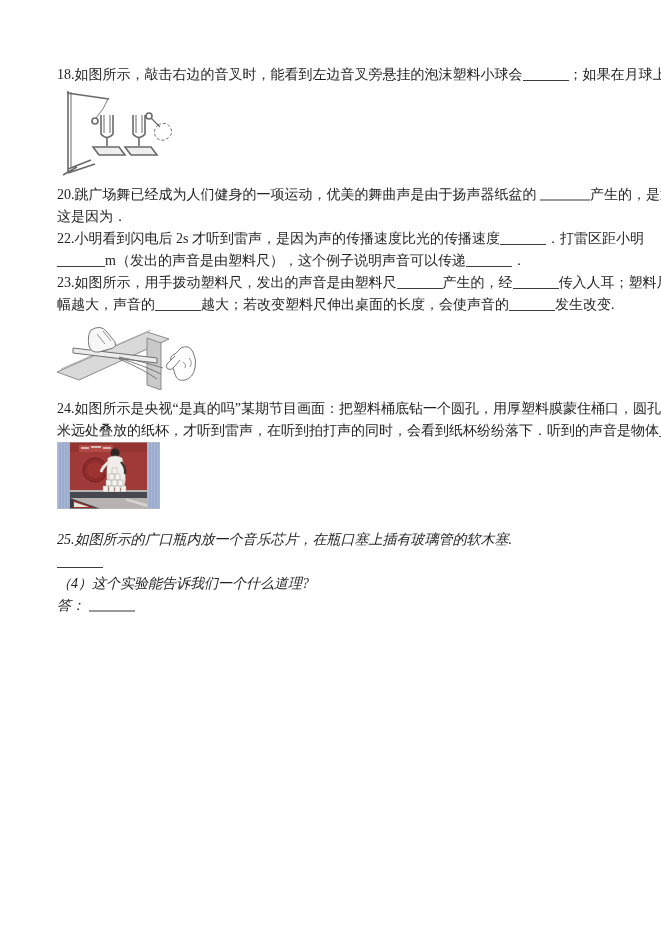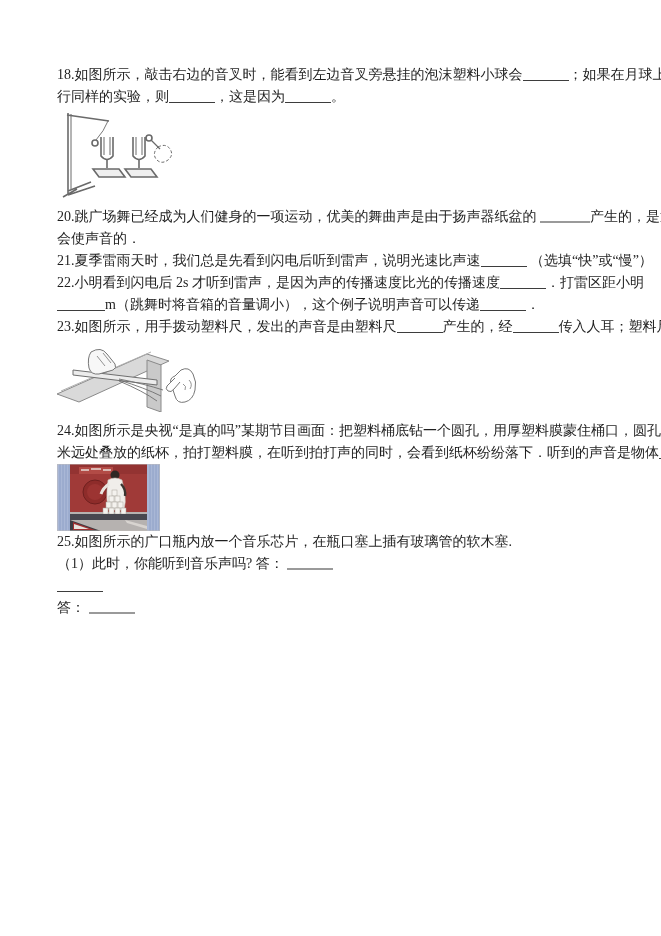--- a/index.html
+++ b/index.html
@@ -27,32 +27,31 @@
   }
   .blank.gray{
     border-bottom:2px solid #9a9a9a;
   }
   figure{margin:0;padding:0;}
   .fig1{margin-top:1px;height:90px;}
   .fig2{margin-top:2px;height:74px;}
   .fig3{height:67px;}
   .q20{margin-top:7px;}
   .q24{margin-top:6px;}
-  .q25{margin-top:0;}
+  .q25{margin-top:20px;font-style:italic;}
   svg{display:block;}
 </style>
 </head>
 <body>
 
 <div class="page">
   <div class="content">
 
     <section class="q">
         <div class="line"><span>18.如图所示，敲击右边的音叉时，能看到左边音叉旁悬挂的泡沫塑料小球会</span><span class="blank" style="width: 46px;"></span><span>；如果在月球上进</span></div>
-        <div class="line"><span>行同样的实验，则</span><span class="blank" style="width: 46px;"></span><span>，这是因为</span><span class="blank" style="width: 46px;"></span><span>。</span></div>
       </section>
 
     <figure class="fig1">
       <svg width="128" height="90" viewBox="0 0 128 90">
         <g fill="none" stroke="#6a6a6a" stroke-width="1.6">
 
           <path d="M11,4 L11,82"></path>
           <path d="M14,5 L14,80" stroke-width="1"></path>
 
           <path d="M10,6 L52,12"></path>
@@ -78,31 +77,29 @@
 
           <circle cx="92" cy="29" r="3" fill="#ffffff"></circle>
           <path d="M94,31 L103,40" stroke-width="1.2"></path>
           <path d="M101,38 q8,-4 12,2 q4,6 -2,11 q-7,5 -12,-1 q-4,-6 2,-12" stroke-dasharray="3,2" stroke-width="1"></path>
         </g>
       </svg>
     </figure>
 
     <section class="q q20">
         <div class="line"><span>20.跳广场舞已经成为人们健身的一项运动，优美的舞曲声是由于扬声器纸盆的 </span><span class="blank gray" style="width: 50px;"></span><span>产生的，是通过</span></div>
-        <div class="line"><span>会使声音的．</span></div>
-      </section>
-    <section class="q">
-        <div class="line"><span>21.夏季雷雨天时，我们总是先看到闪电后听到雷声，说明光速比声速</span><span class="blank" style="width: 46px;"></span><span> （选填“快”或“慢”）</span></div>
+        <div class="line"><span>这是因为．</span></div>
       </section>
     <section class="q">
         <div class="line"><span>22.小明看到闪电后 2s 才听到雷声，是因为声的传播速度比光的传播速度</span><span class="blank" style="width: 46px;"></span><span>．打雷区距小明</span></div>
-        <div class="line"><span class="blank" style="width: 48px;"></span><span>m（跳舞时将音箱的音量调小），这个例子说明声音可以传递</span><span class="blank" style="width: 46px;"></span><span>．</span></div>
+        <div class="line"><span class="blank" style="width: 48px;"></span><span>m（发出的声音是由塑料尺），这个例子说明声音可以传递</span><span class="blank" style="width: 46px;"></span><span>．</span></div>
       </section>
     <section class="q">
         <div class="line"><span>23.如图所示，用手拨动塑料尺，发出的声音是由塑料尺</span><span class="blank" style="width: 46px;"></span><span>产生的，经</span><span class="blank" style="width: 46px;"></span><span>传入人耳；塑料尺振</span></div>
+        <div class="line"><span>幅越大，声音的</span><span class="blank" style="width: 46px;"></span><span>越大；若改变塑料尺伸出桌面的长度，会使声音的</span><span class="blank" style="width: 46px;"></span><span>发生改变.</span></div>
       </section>
 
     <figure class="fig2">
       <svg width="160" height="72" viewBox="0 0 160 72">
 
         <polygon points="0,54 90,14 112,21 22,62" fill="#d9d9d9" stroke="#8a8a8a" stroke-width="1"></polygon>
         <line x1="4" y1="51" x2="94" y2="12" stroke="#b0b0b0" stroke-width="1"></line>
 
         <polygon points="90,20 104,25 104,72 90,67" fill="#c9c9c9" stroke="#8a8a8a" stroke-width="1"></polygon>
 
@@ -119,21 +116,21 @@
         <g fill="#ffffff" stroke="#777777" stroke-width="1">
           <path d="M124,30 q8,-4 12,4 q4,8 2,16 q-2,10 -10,12 q-8,2 -10,-6 l-4,-12 q-2,-6 4,-8 l6,-6"></path>
           <path d="M118,38 l-8,8 q-2,3 1,5 q3,2 6,-2 l6,-7" fill="#ffffff" stroke-width="1"></path>
           <path d="M126,44 q4,2 2,6 M132,40 q4,4 1,9" fill="none" stroke-width="0.8"></path>
         </g>
       </svg>
     </figure>
 
     <section class="q q24">
         <div class="line"><span>24.如图所示是央视“是真的吗”某期节目画面：把塑料桶底钻一个圆孔，用厚塑料膜蒙住桶口，圆孔正对几</span></div>
-        <div class="line"><span>米远处叠放的纸杯，拍打塑料膜，在听到拍打声的同时，会看到纸杯纷纷落下．听到的声音是物体</span><span class="blank" style="width: 52px;"></span></div>
+        <div class="line"><span>米远处叠放的纸杯，才听到雷声，在听到拍打声的同时，会看到纸杯纷纷落下．听到的声音是物体</span><span class="blank" style="width: 52px;"></span></div>
       </section>
 
     <figure class="fig3">
       <svg width="103" height="67" viewBox="0 0 103 67">
         <rect x="0" y="0" width="103" height="67" fill="#b6b2b0"></rect>
 
         <rect x="13" y="0" width="77" height="48" fill="#a03a38"></rect>
         <rect x="13" y="0" width="77" height="10" fill="#933332"></rect>
 
         <g>
@@ -179,19 +176,19 @@
           <path d="M3,0 V67 M6,0 V67 M9,0 V67 M12,0 V67" stroke="#8ea0c6" stroke-width="1"></path>
           <rect x="90" y="0" width="13" height="67" fill="#a9b7d6"></rect>
           <path d="M93,0 V67 M96,0 V67 M99,0 V67 M102,0 V67" stroke="#8ea0c6" stroke-width="1"></path>
         </g>
         <rect x="0" y="0" width="103" height="67" fill="none" stroke="#c2bebb" stroke-width="1"></rect>
       </svg>
     </figure>
 
     <section class="q q25">
         <div class="line"><span>25.如图所示的广口瓶内放一个音乐芯片，在瓶口塞上插有玻璃管的软木塞.</span></div>
-        <div class="line"><span>（1）此时，你能听到音乐声吗? 答： </span><span class="blank gray" style="width: 46px;"></span></div>
         <div class="line"><span class="blank" style="width: 46px;"></span></div>
+        <div class="line"><span>（4）这个实验能告诉我们一个什么道理?</span></div>
         <div class="line"><span>答： </span><span class="blank gray" style="width: 46px;"></span></div>
       </section>
 
   </div>
 </div>
 
 </body></html>

